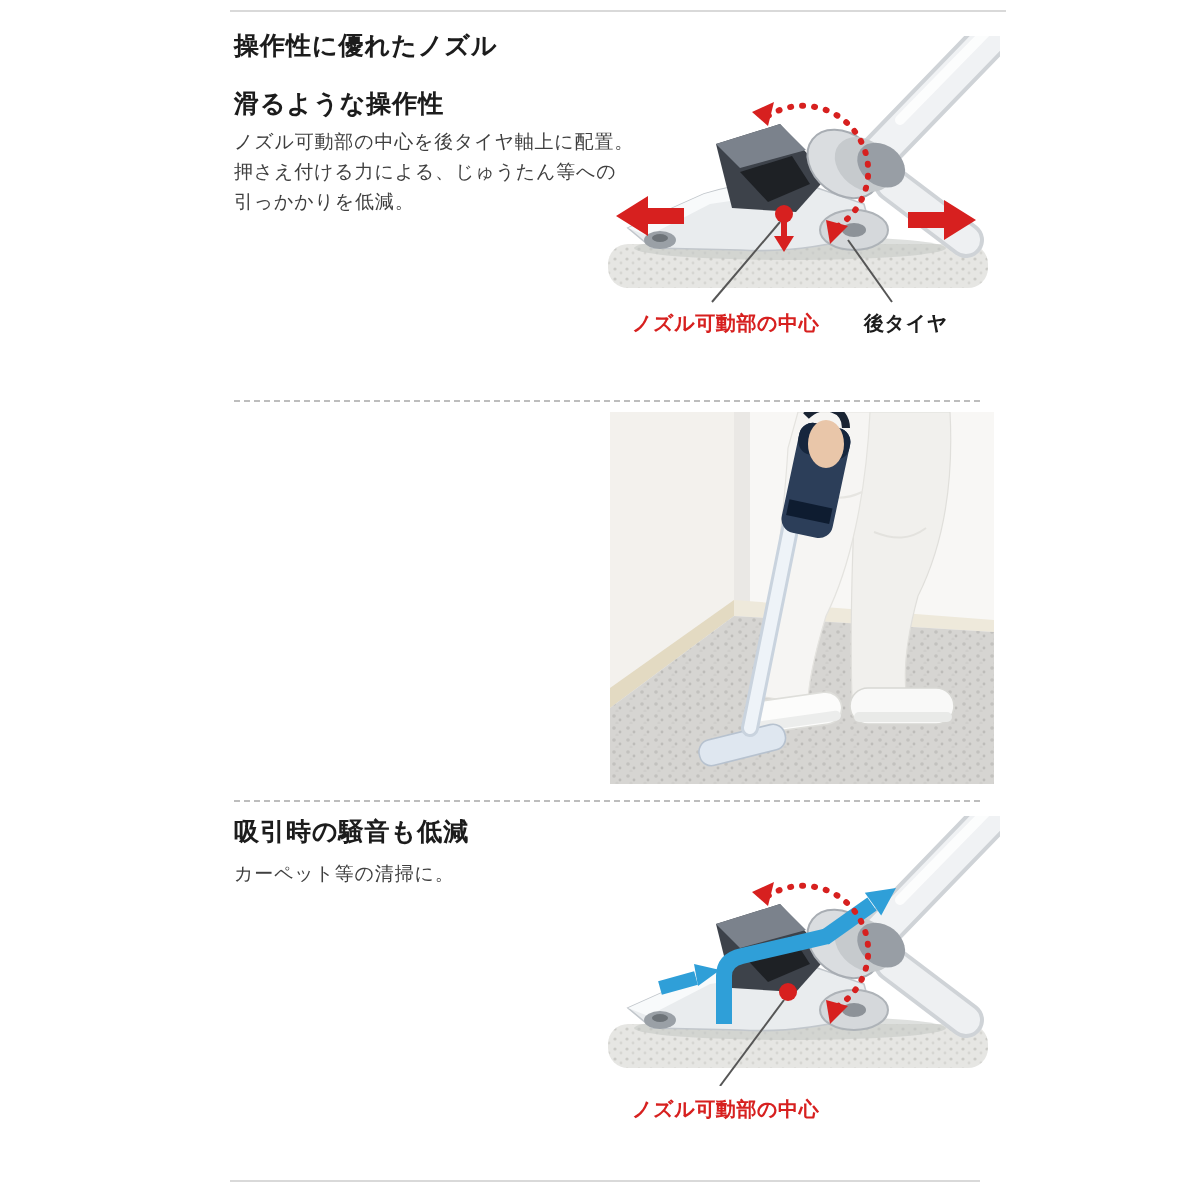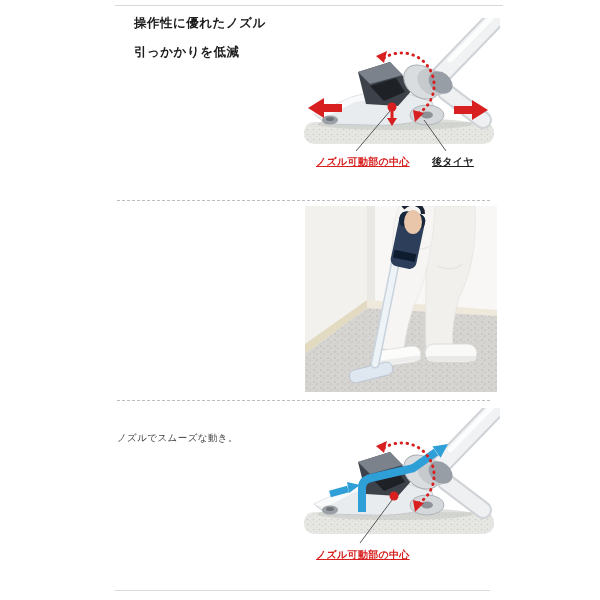--- a/index.html
+++ b/index.html
@@ -3,24 +3,24 @@
 <meta charset="utf-8">
 <style>
   html,body { margin:0; padding:0; background:#ffffff; }
   .page {
     position:relative; width:600px; height:600px; background:#fff;
     font-family:"Liberation Sans","DejaVu Sans",sans-serif;
     color:#3a3a3a; overflow:hidden;
   }
   .line-solid { position:absolute; left:115px; width:388px; height:0; border-top:1px solid #d9d9d9; }
   .divider-dashed { position:absolute; left:117px; width:373px; height:0; border-top:1px dashed #bdbdbd; }
-  .h { position:absolute; left:117px; font-size:12.5px; font-weight:bold; color:#1c1c1c; letter-spacing:0.5px; white-space:nowrap;margin-left:17px; }
+  .h { position:absolute; left:117px; font-size:12.5px; font-weight:bold; color:#1c1c1c; letter-spacing:0.5px; white-space:nowrap; }
   .body-text { position:absolute; left:117px; font-size:9.5px; line-height:15px; color:#3f3f3f; letter-spacing:0.4px; white-space:nowrap; }
   .figure { position:absolute; }
-  .fig-label { position:absolute; font-size:10px; font-weight:bold; white-space:nowrap; letter-spacing:0.3px;text-decoration:underline; }
+  .fig-label { position:absolute; font-size:10px; font-weight:bold; white-space:nowrap; letter-spacing:0.3px; }
   .fig-label.red  { color:var(--accent-red,#d7201f); }
   .fig-label.dark { color:#1c1c1c; }
   .rf { fill:var(--accent-red,#d7201f); }
   .rs { stroke:var(--accent-red,#d7201f); fill:none; }
   .bf { fill:var(--accent-blue,#2f9fd8); }
   .bs { stroke:var(--accent-blue,#2f9fd8); fill:none; }
   .ptr { stroke:var(--pointer-gray,#565656); stroke-width:1; }
   svg { display:block; }
 </style>
 </head>
@@ -63,21 +63,26 @@
       </g>
     </symbol>
   </defs>
 </svg>
 
 <div class="page">
 
   <div class="line-solid" style="top:5px"></div>
 
   <div class="h" style="top:15px">操作性に優れたノズル</div>
-  <div class="h" style="top:44px">引っかかりを低減</div>
+  <div class="h" style="top:44px">滑るような操作性</div>
+  <div class="body-text" style="top:64px">
+    <div>ノズル可動部の中心を後タイヤ軸上に配置。</div>
+    <div>押さえ付ける力による、じゅうたん等への</div>
+    <div>引っかかりを低減。</div>
+  </div>
 
   <div class="figure" style="left:300px;top:18px;width:200px;height:160px">
     <svg width="200" height="135" viewBox="0 0 200 135">
       <use href="#nozzle-art" width="200" height="135"></use>
       <g>
         <path class="rf" d="M42,86 24,86 24,80 8,90 24,100 24,94 42,94 Z"></path>
       </g>
       <g>
         <path class="rf" d="M154,88 172,88 172,82 188,92 172,102 172,96 154,96 Z"></path>
       </g>
@@ -134,22 +139,23 @@
           <rect x="92" y="46" width="22" height="8" fill="#0e1c30"></rect>
         </g>
         <path d="M98,2 C106,-6 118,-2 118,8" stroke="#1a2433" stroke-width="4" fill="none"></path>
         <ellipse cx="108" cy="16" rx="9" ry="12" fill="#e9c6a9"></ellipse>
       </g>
     </svg>
   </div>
 
   <div class="divider-dashed" style="top:400px"></div>
 
+  <div class="h" style="top:408px">吸引時の騒音も低減</div>
   <div class="body-text" style="top:430px">
-    <div>ノズルでスムーズな動き。</div>
+    <div>カーペット等の清掃に。</div>
   </div>
 
   <div class="figure" style="left:300px;top:408px;width:200px;height:160px">
     <svg width="200" height="135" viewBox="0 0 200 135">
       <use href="#nozzle-art" width="200" height="135"></use>
       <g>
         <path class="bs" d="M62,104 62,80 Q62,72 71,70 L114,60" stroke-width="8" stroke-linejoin="round"></path>
         <path class="bs" d="M112,61 136,44" stroke-width="8"></path>
         <polygon class="bf" points="148,36 140.6,49.8 132.4,38.4"></polygon>
         <path class="bs" d="M30,86 48,81" stroke-width="7"></path>

